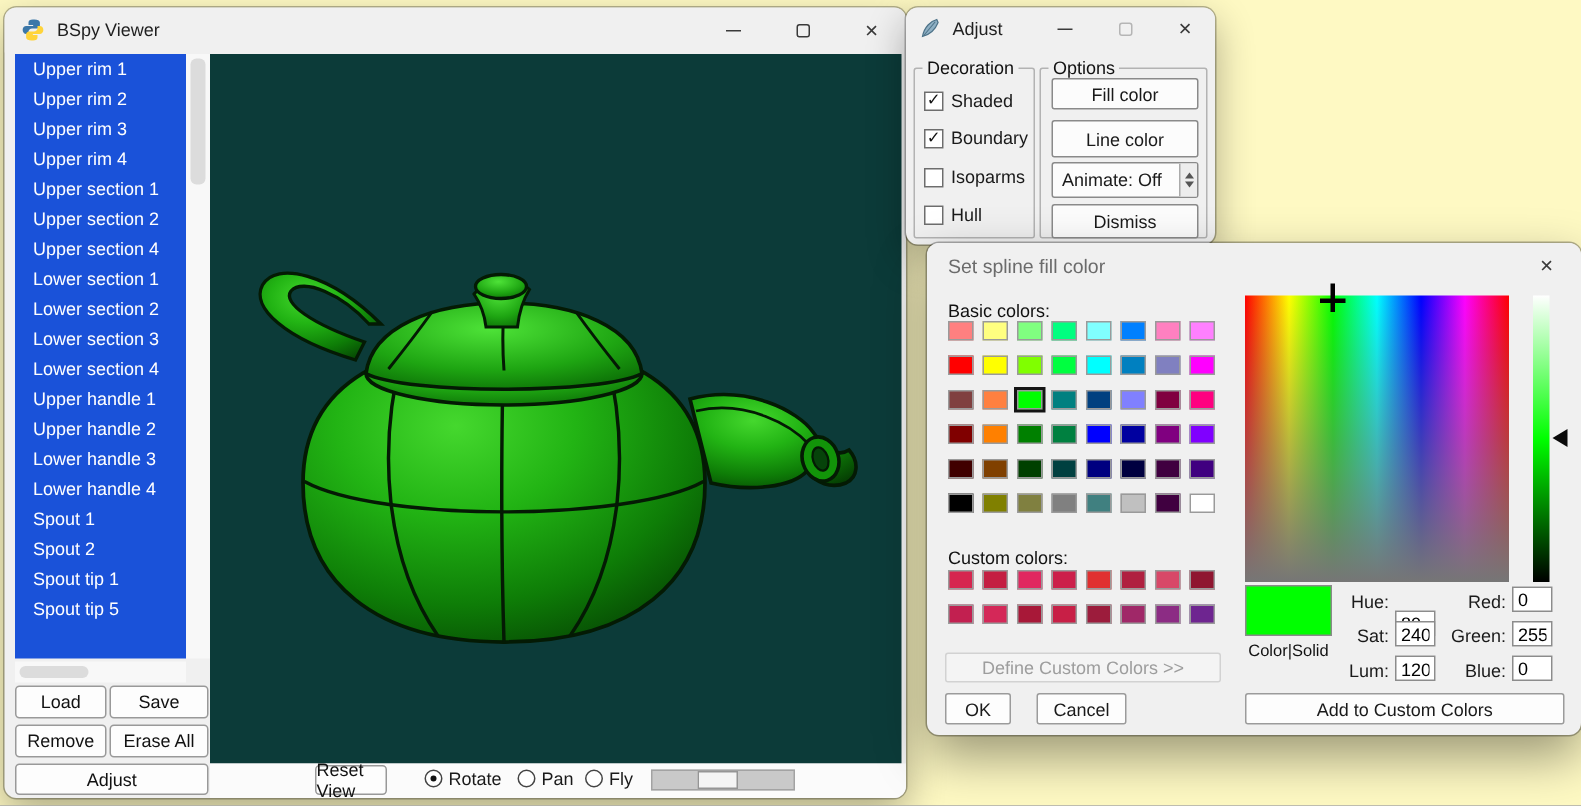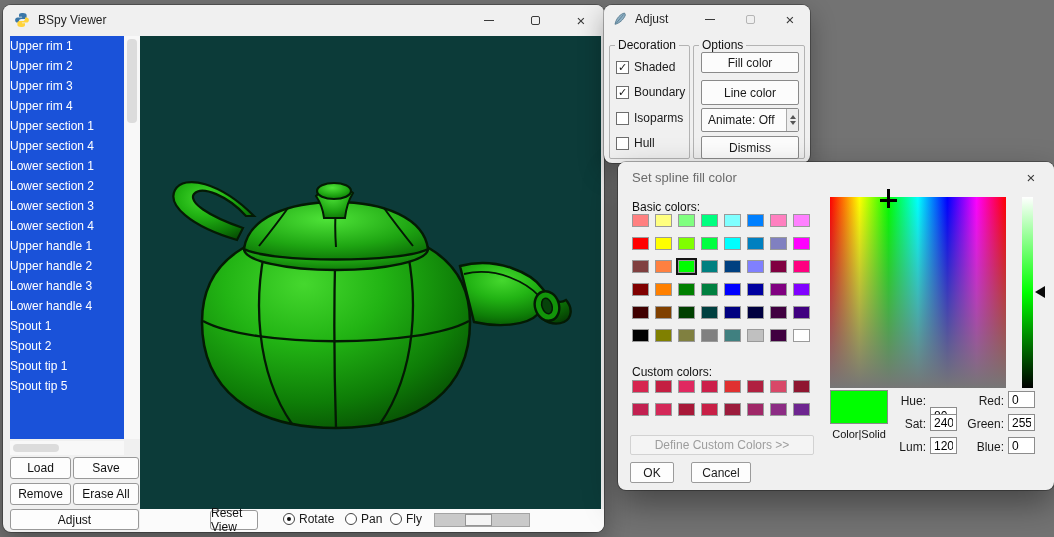--- a/index.html
+++ b/index.html
@@ -1,36 +1,36 @@
 <!DOCTYPE html>
 <html><head>
 <meta charset="utf-8">
 <style>
   html,body{margin:0;padding:0;background:#8f8f8f;}
   *{box-sizing:border-box;}
-  .stage{position:relative;width:1054px;height:537px;background:#737373;overflow:hidden;
+  .stage{position:relative;width:1054px;height:537px;background:#fef9c3;overflow:hidden;
          font-family:"Liberation Sans",sans-serif;font-size:12px;color:#1a1a1a;}
   .window{position:absolute;background:#f0f0f0;border-radius:8px;
           box-shadow:0 0 0 1px rgba(0,0,0,.28),0 10px 26px rgba(0,0,0,.32);overflow:hidden;}
   .titlebar{position:absolute;left:0;top:0;right:0;height:30px;display:flex;align-items:center;
             padding-left:11px;background:#f0f0f0;}
   .titlebar .ticon{width:16px;height:16px;margin-right:8px;flex:0 0 auto;}
   .titlebar .ttext{font-size:12px;color:#1f1f1f;white-space:nowrap;}
   .capwrap{position:absolute;right:0;top:0;height:30px;display:flex;}
   .capbtn{width:46px;height:30px;display:flex;align-items:center;justify-content:center;color:#333;}
   .capbtn.small{width:40px;height:28px;}
   .glyph-min{width:10px;height:1px;background:#3a3a3a;display:block;}
   .glyph-max{width:9px;height:9px;border:1px solid #3a3a3a;border-radius:2px;display:block;}
   .glyph-max.disabled{border-color:#b5b5b5;}
   .glyph-close{font-size:15px;line-height:1;color:#3a3a3a;}
 
   
   .viewer{left:3px;top:5px;width:601px;height:527px;z-index:1;}
   .listbox{position:absolute;left:7px;top:31px;width:114px;height:403px;overflow:hidden;}
-  .list-item{height:20px;line-height:20px;color:#fff;white-space:nowrap;}
+  .list-item{height:20px;line-height:20px;color:#fff;white-space:nowrap;margin-left:12px;}
   .vscroll{position:absolute;left:121px;top:31px;width:16px;height:403px;background:#f8f8f8;}
   .vthumb{position:absolute;left:3px;top:3px;width:10px;height:84px;background:#dcdcdc;border-radius:4px;}
   .hscroll{position:absolute;left:7px;top:436px;width:114px;height:14px;background:#f8f8f8;}
   .hthumb{position:absolute;left:3px;top:3px;width:46px;height:8px;background:#dcdcdc;border-radius:4px;}
   .btn{position:absolute;display:flex;align-items:center;justify-content:center;background:#fdfdfd;
        border:1px solid #999;border-radius:3px;font-size:12px;color:#111;cursor:default;}
   .btn-load{left:7px;top:452px;width:61px;height:22px;}
   .btn-save{left:70px;top:452px;width:66px;height:22px;}
   .btn-remove{left:7px;top:478px;width:61px;height:22px;}
   .btn-erase{left:70px;top:478px;width:66px;height:22px;}
@@ -135,20 +135,21 @@
           </div>
       </div>
     </div>
 
     <div class="listbox" style="background: rgb(26, 82, 217);">
         <div class="list-item">Upper rim 1</div>
         <div class="list-item">Upper rim 2</div>
         <div class="list-item">Upper rim 3</div>
         <div class="list-item">Upper rim 4</div>
         <div class="list-item">Upper section 1</div>
+        <div class="list-item">Upper section 2</div>
         <div class="list-item">Upper section 4</div>
         <div class="list-item">Lower section 1</div>
         <div class="list-item">Lower section 2</div>
         <div class="list-item">Lower section 3</div>
         <div class="list-item">Lower section 4</div>
         <div class="list-item">Upper handle 1</div>
         <div class="list-item">Upper handle 2</div>
         <div class="list-item">Lower handle 3</div>
         <div class="list-item">Lower handle 4</div>
         <div class="list-item">Spout 1</div>
@@ -393,14 +394,15 @@
     <div class="fieldlab fl-grn">Green:</div>
     <div class="fieldlab fl-blu">Blue:</div>
 
     <input class="numin in-hue" value="80" style="">
     <input class="numin in-sat" value="240" style="">
     <input class="numin in-lum" value="120" style="">
     <input class="numin in-red" value="0" style="">
     <input class="numin in-grn" value="255" style="">
     <input class="numin in-blu" value="0" style="">
 
+    <div class="dlgbtn btn-addcustom">Add to Custom Colors</div>
   </section>
 </div>
 
 </body></html>

